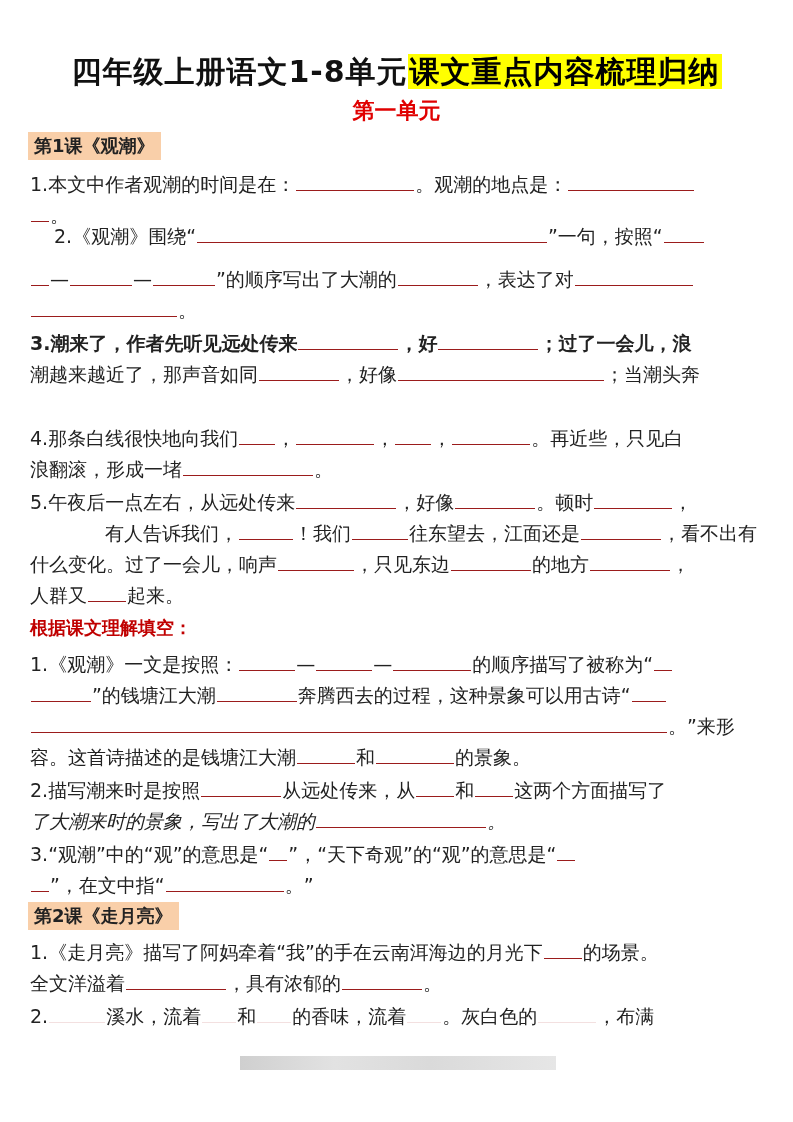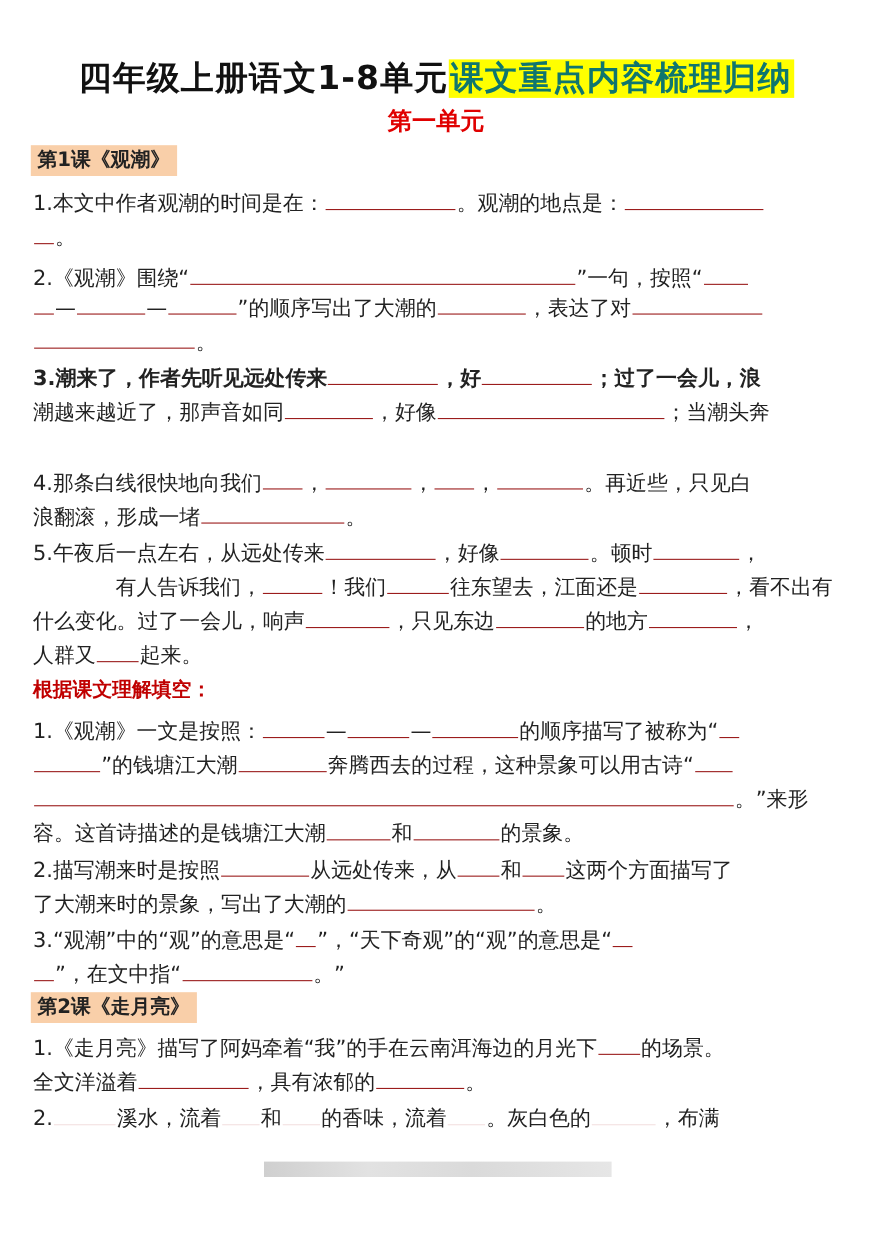--- a/index.html
+++ b/index.html
@@ -7,21 +7,21 @@
     width: 793px; height: 1122px; position: relative; overflow: hidden;
     font-family: "DejaVu Sans", "Liberation Sans", sans-serif;
     color: #1a1a1a;
   }
   .page { position: absolute; left: 0; top: 0; width: 793px; height: 1122px; }
   .title {
     position: absolute; left: 0; right: 0; top: 50px; text-align: center;
     font-size: 30px; font-weight: bold; letter-spacing: 1px; line-height: 44px;
     color: #111;
   }
-  .title .hl { background: #ffff00; color: #0f766e; padding: 0 2px; }
+  .title .hl { background: #ffff00; color: #000000; padding: 0 2px; }
   .unit {
     position: absolute; left: 0; right: 0; top: 96px; text-align: center;
     font-size: 22px; font-weight: bold; color: #e00000; line-height: 30px;
   }
   .lesson {
     position: absolute; left: 28px; height: 28px; line-height: 28px;
     background: #f9cfa9; padding: 0 6px; font-size: 18px; font-weight: bold; color: #222;
   }
   .hint {
     position: absolute; left: 30px; font-size: 18px; font-weight: bold; color: #c00000; line-height: 28px;
@@ -49,21 +49,21 @@
 
   <div class="lesson" style="top:132px;">第1课《观潮》</div>
 
   <div class="line" style="top:168px;">
     <span>1.本文中作者观潮的时间是在：</span><span class="b" style="width:118px"></span><span>。观潮的地点是：</span><span class="b" style="width:126px"></span>
   </div>
   <div class="line" style="top:199px;">
     <span class="b" style="width:18px"></span><span>。</span>
   </div>
 
-  <div class="line" style="top:236px;">
+  <div class="line" style="top:220px;margin-left:24px;">
     <span>2.《观潮》围绕“</span><span class="b" style="width:350px"></span><span>”一句，按照“</span><span class="b" style="width:40px"></span>
   </div>
   <div class="line" style="top:263px;">
     <span class="b" style="width:18px"></span><span>—</span><span class="b" style="width:62px"></span><span>—</span><span class="b" style="width:62px"></span><span>”的顺序写出了大潮的</span><span class="b" style="width:80px"></span><span>，表达了对</span><span class="b" style="width:118px"></span>
   </div>
   <div class="line" style="top:294px;">
     <span class="b" style="width:146px"></span><span>。</span>
   </div>
 
   <div class="line" style="top:327px;font-weight:bold;">
@@ -104,21 +104,21 @@
   <div class="line" style="top:710px;">
     <span class="b" style="width:636px"></span><span>。”来形</span>
   </div>
   <div class="line" style="top:741px;">
     <span>容。这首诗描述的是钱塘江大潮</span><span class="b" style="width:58px"></span><span>和</span><span class="b" style="width:78px"></span><span>的景象。</span>
   </div>
 
   <div class="line" style="top:774px;">
     <span>2.描写潮来时是按照</span><span class="b" style="width:80px"></span><span>从远处传来，从</span><span class="b" style="width:38px"></span><span>和</span><span class="b" style="width:38px"></span><span>这两个方面描写了</span>
   </div>
-  <div class="line" style="top:805px;">
+  <div class="line" style="top:805px;font-style:italic;">
     <span>了大潮来时的景象，写出了大潮的</span><span class="b" style="width:170px"></span><span>。</span>
   </div>
 
   <div class="line" style="top:838px;">
     <span>3.“观潮”中的“观”的意思是“</span><span class="b" style="width:18px"></span><span>”，“天下奇观”的“观”的意思是“</span><span class="b" style="width:18px"></span>
   </div>
   <div class="line" style="top:869px;">
     <span class="b" style="width:18px"></span><span>”，在文中指“</span><span class="b" style="width:118px"></span><span>。”</span>
   </div>
 

